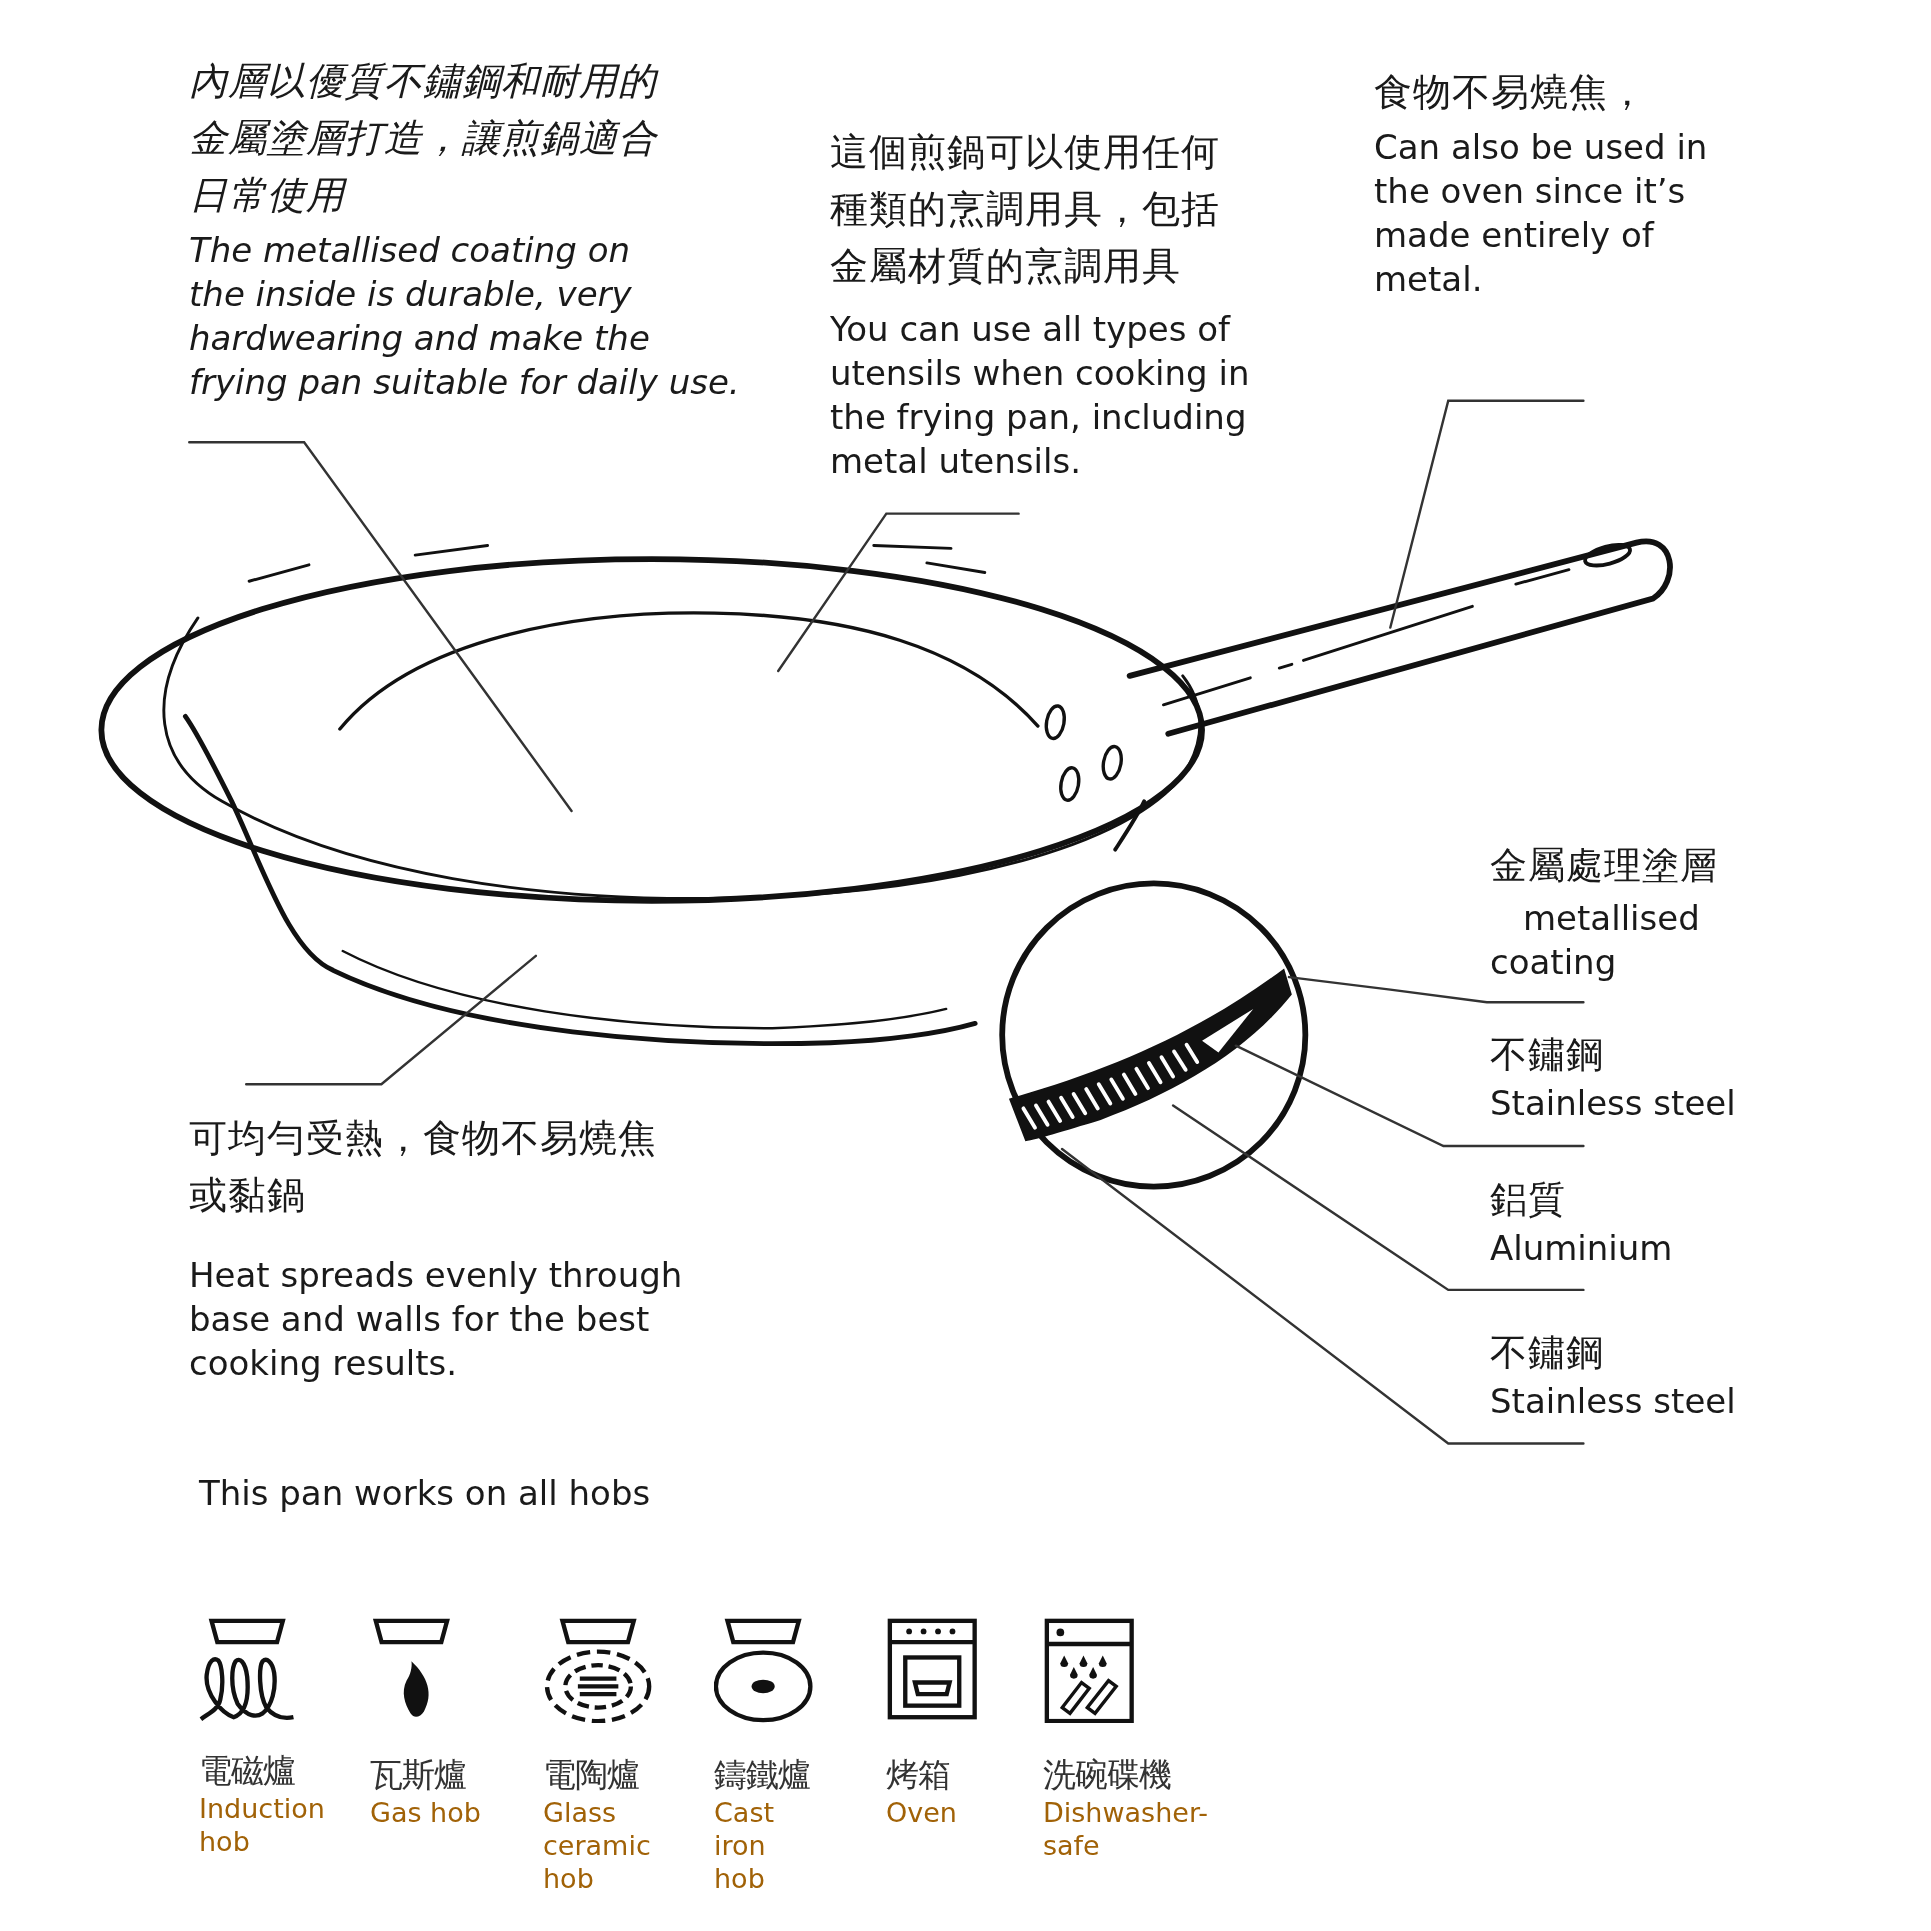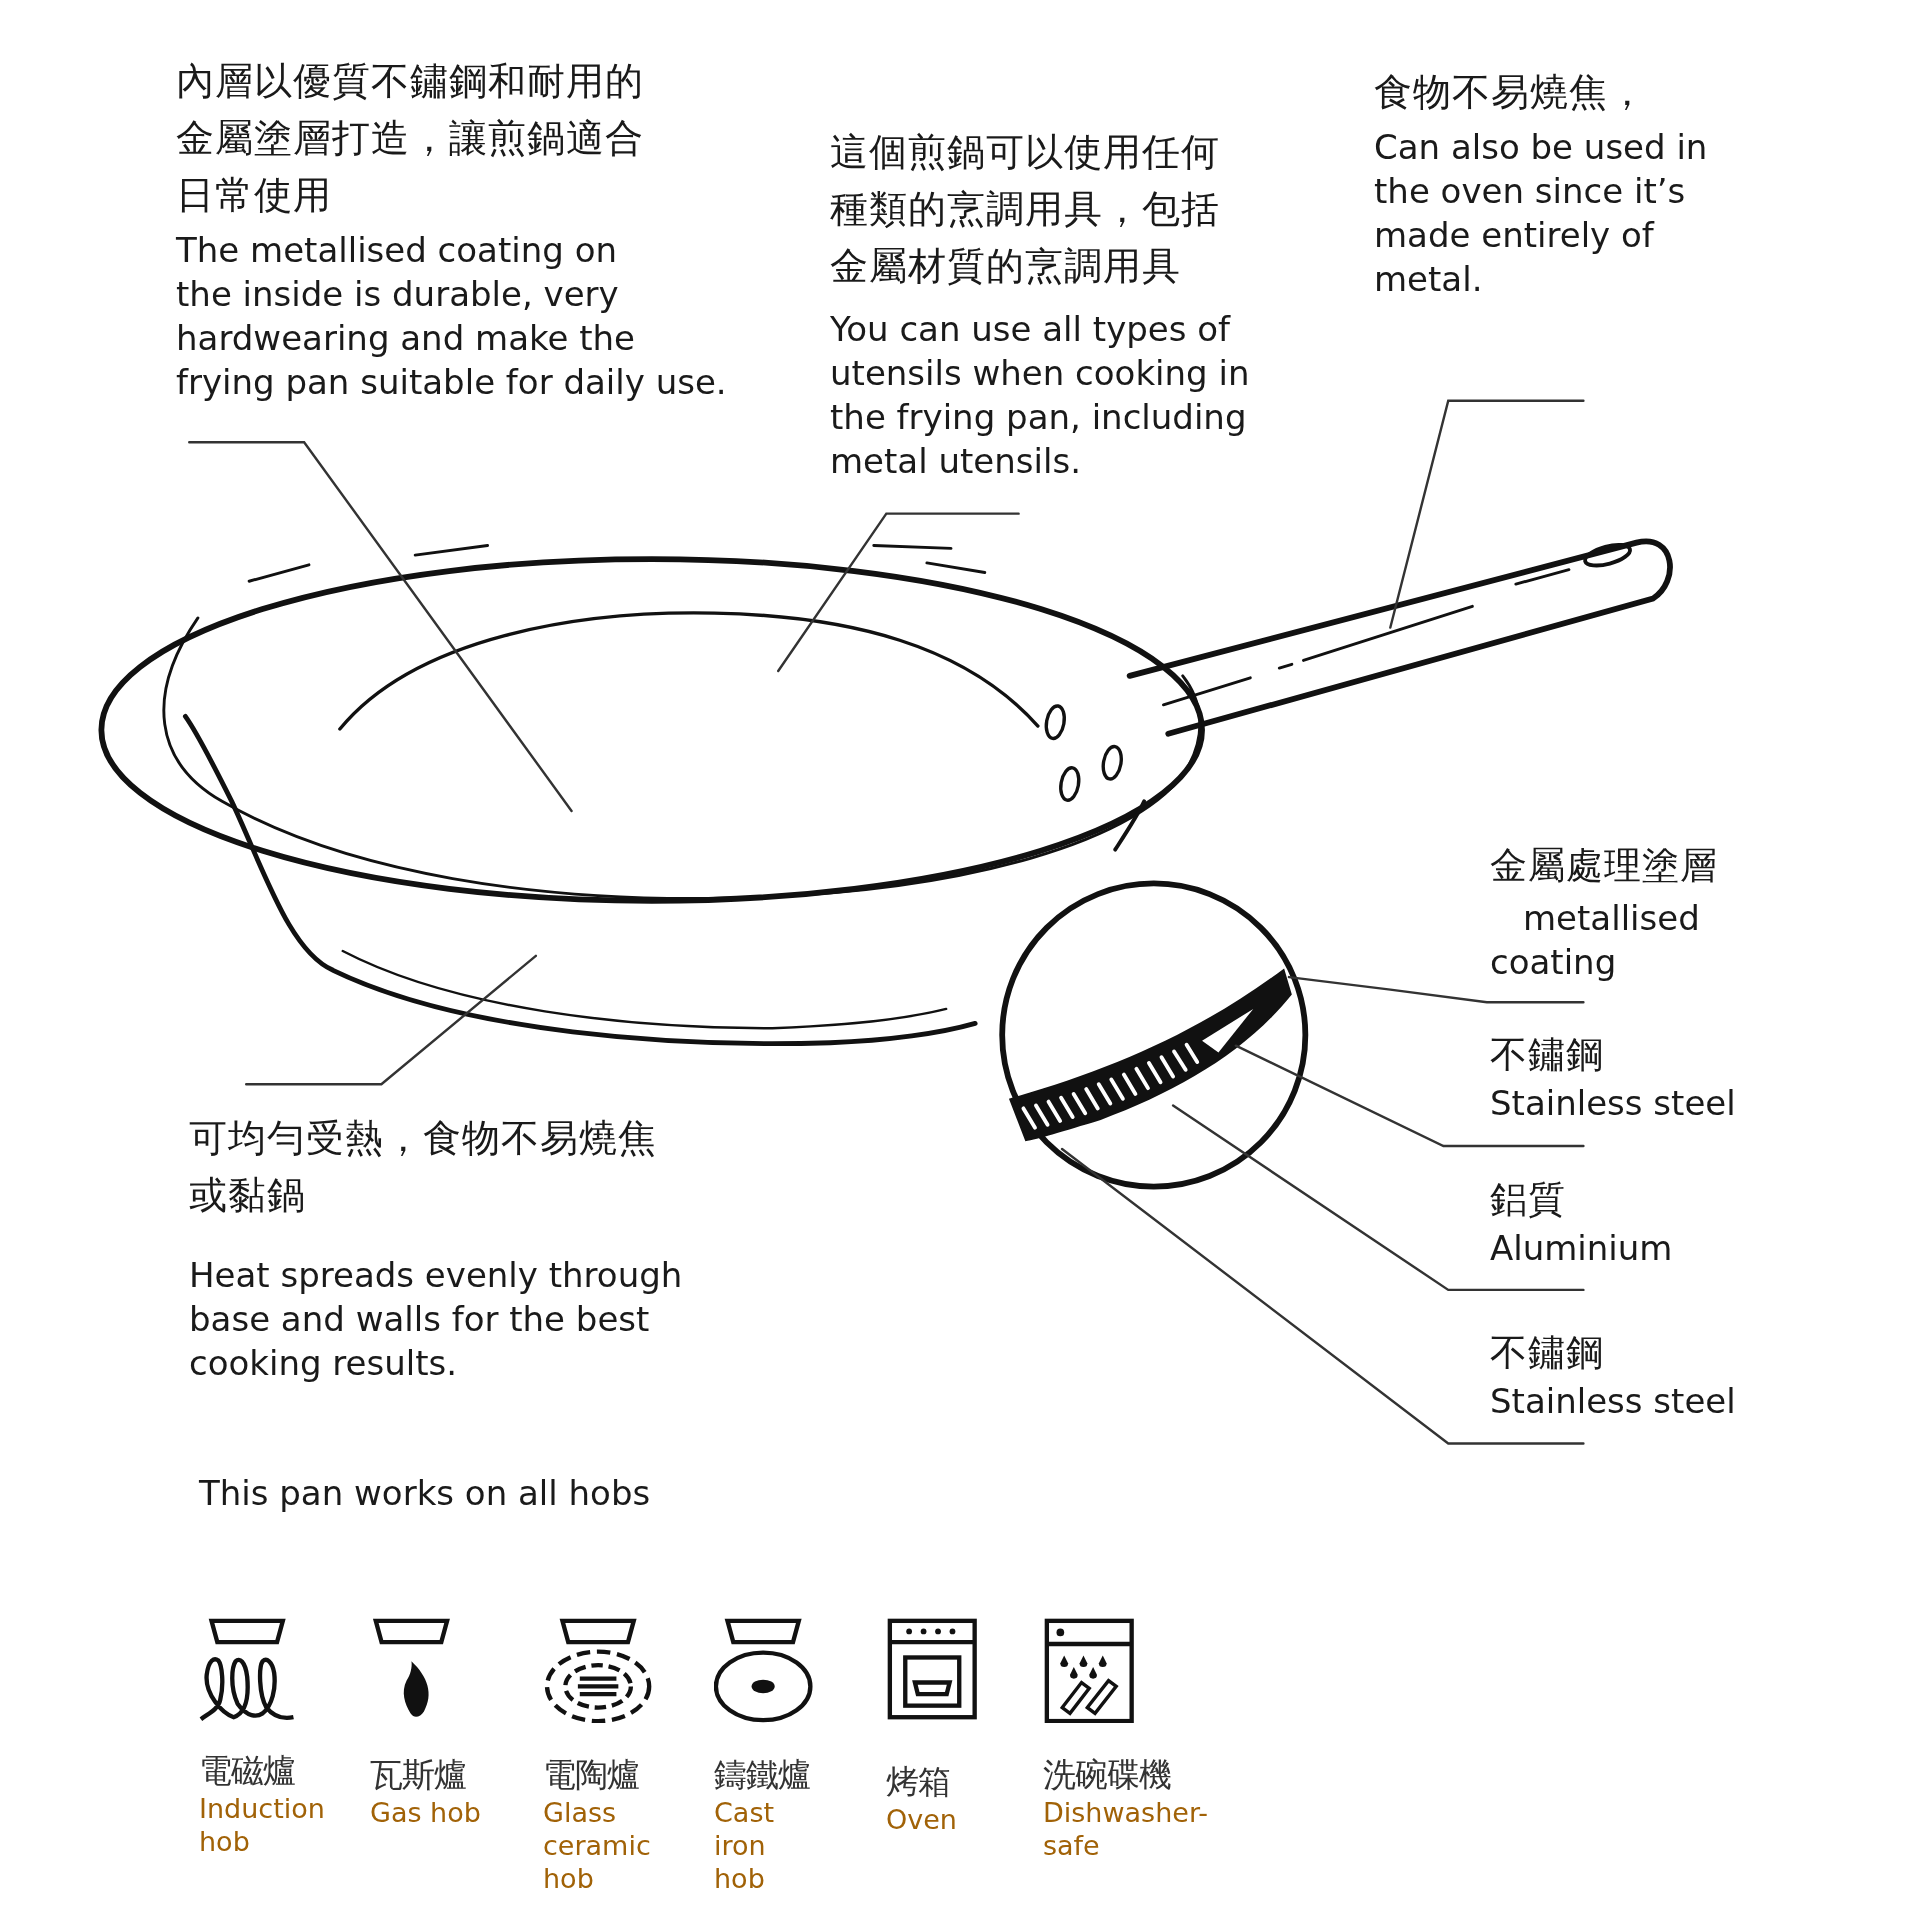--- a/index.html
+++ b/index.html
@@ -82,21 +82,21 @@
 
     <g stroke="#333" stroke-width="2.5">
       <polyline points="1335,1012 1440,1025 1540,1038 1640,1038"></polyline>
       <polyline points="1280,1083 1495,1187 1640,1187"></polyline>
       <polyline points="1215,1145 1500,1336 1640,1336"></polyline>
       <polyline points="1100,1190 1500,1495 1640,1495"></polyline>
     </g>
   </g>
 </svg>
 
-<div class="abs" style="left:176px; top:53px;">
+<div class="abs" style="left:189px; top:53px;font-style:italic;">
   <div class="cn">
     <span class="line">內層以優質不鏽鋼和耐用的</span>
     <span class="line">金屬塗層打造，讓煎鍋適合</span>
     <span class="line">日常使用</span>
   </div>
   <div class="en" style="margin-top:3.9px;">
     <span class="line">The metallised coating on</span>
     <span class="line">the inside is durable, very</span>
     <span class="line">hardwearing and make the</span>
     <span class="line">frying pan suitable for daily use.</span>
@@ -212,21 +212,21 @@
   <svg width="106" height="106" viewBox="0 0 110 110" fill="none" stroke="#111" stroke-width="4.5">
     <rect x="4" y="4" width="88" height="100"></rect>
     <line x1="4" y1="26" x2="92" y2="26"></line>
     <circle cx="24" cy="15" r="3" fill="#111" stroke="none"></circle>
     <circle cx="39" cy="15" r="3" fill="#111" stroke="none"></circle>
     <circle cx="54" cy="15" r="3" fill="#111" stroke="none"></circle>
     <circle cx="69" cy="15" r="3" fill="#111" stroke="none"></circle>
     <rect x="20" y="42" width="56" height="50"></rect>
     <path d="M30 68 L66 68 L63 80 L33 80 Z"></path>
   </svg>
-  <div class="hob-cn" style="margin-top:34px;">烤箱</div>
+  <div class="hob-cn" style="margin-top:27px;">烤箱</div>
   <div class="hob-en">Oven</div>
 </div>
 
 <div class="hob" style="left:1043px; top:1617px; width:145px;">
   <svg width="106" height="106" viewBox="0 0 110 110" fill="none" stroke="#111" stroke-width="4.5">
     <rect x="4" y="4" width="88" height="104"></rect>
     <line x1="4" y1="28" x2="92" y2="28"></line>
     <circle cx="18" cy="16" r="4" fill="#111" stroke="none"></circle>
     <g fill="#111" stroke="none">
       <path d="M22 40 l4 8 a4 4 0 1 1 -8 0 z"></path>

